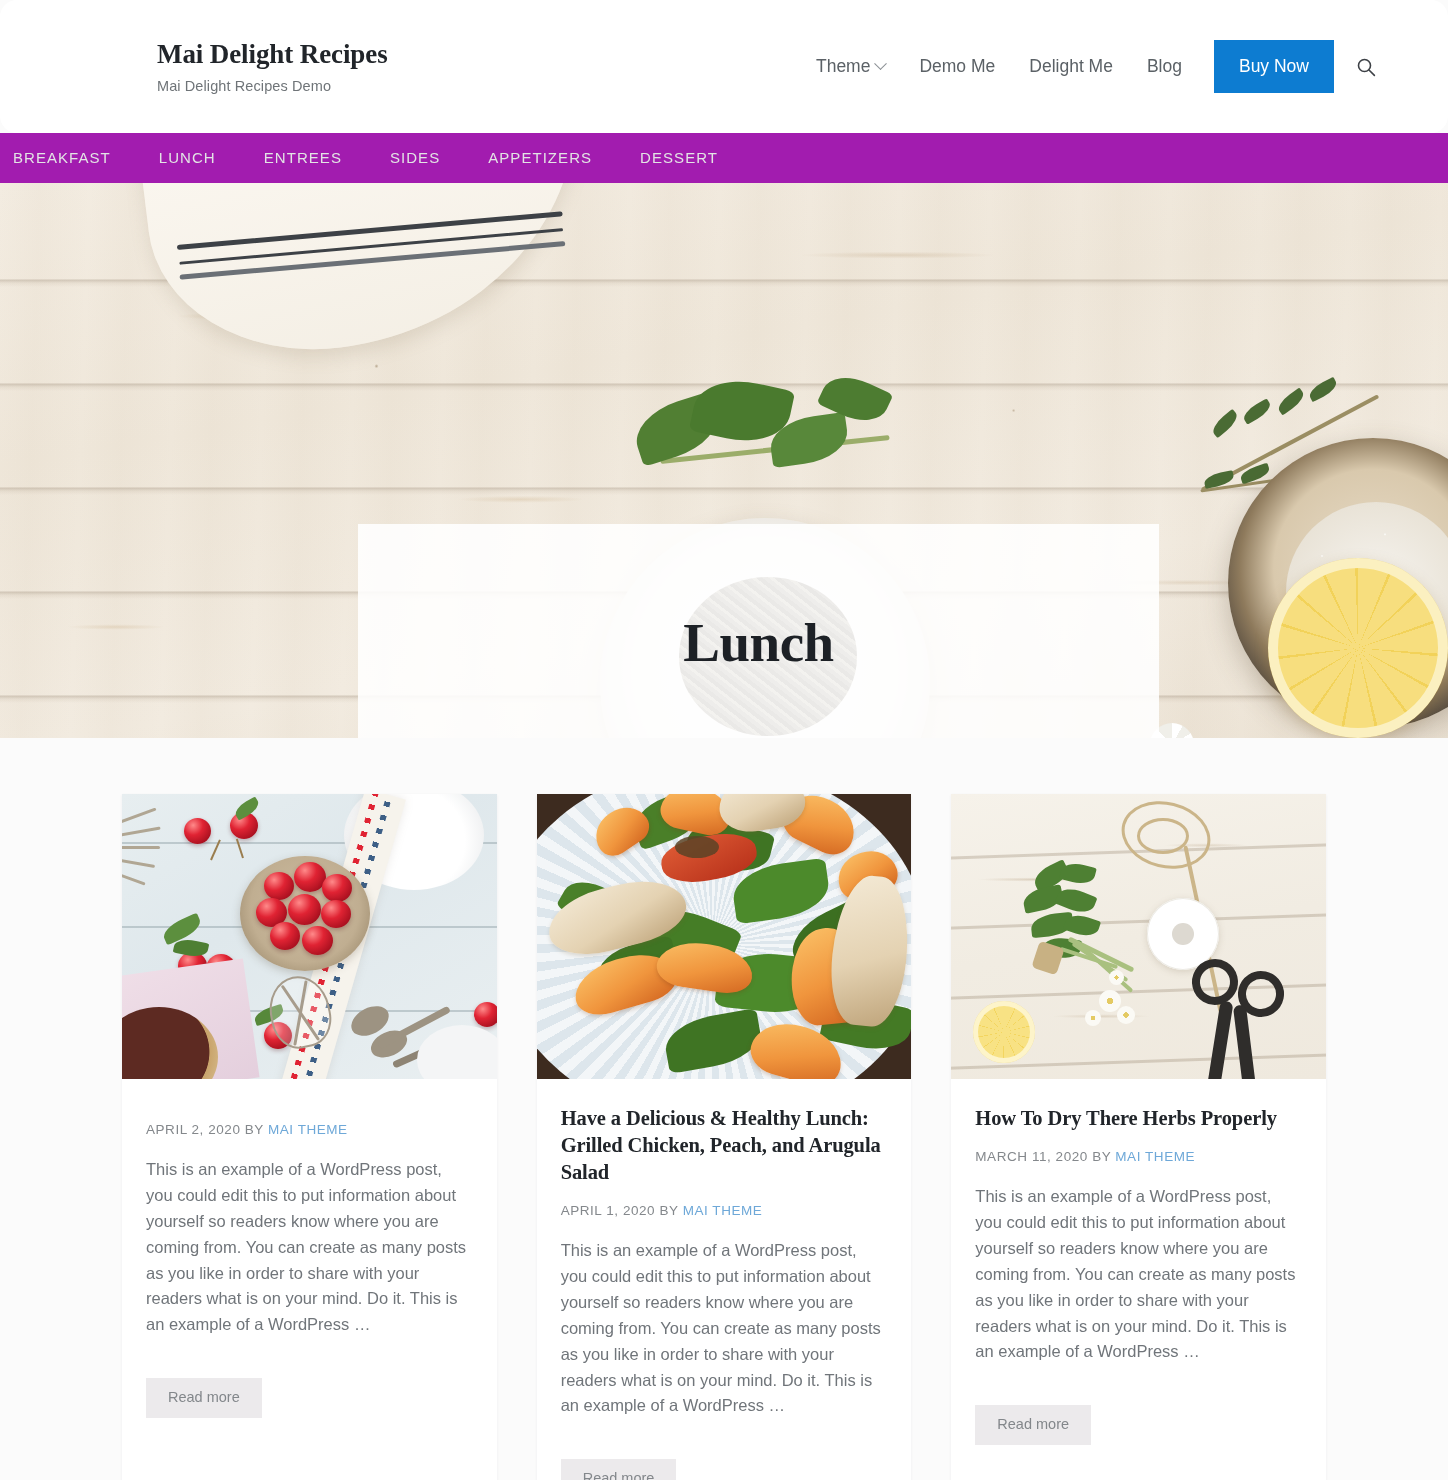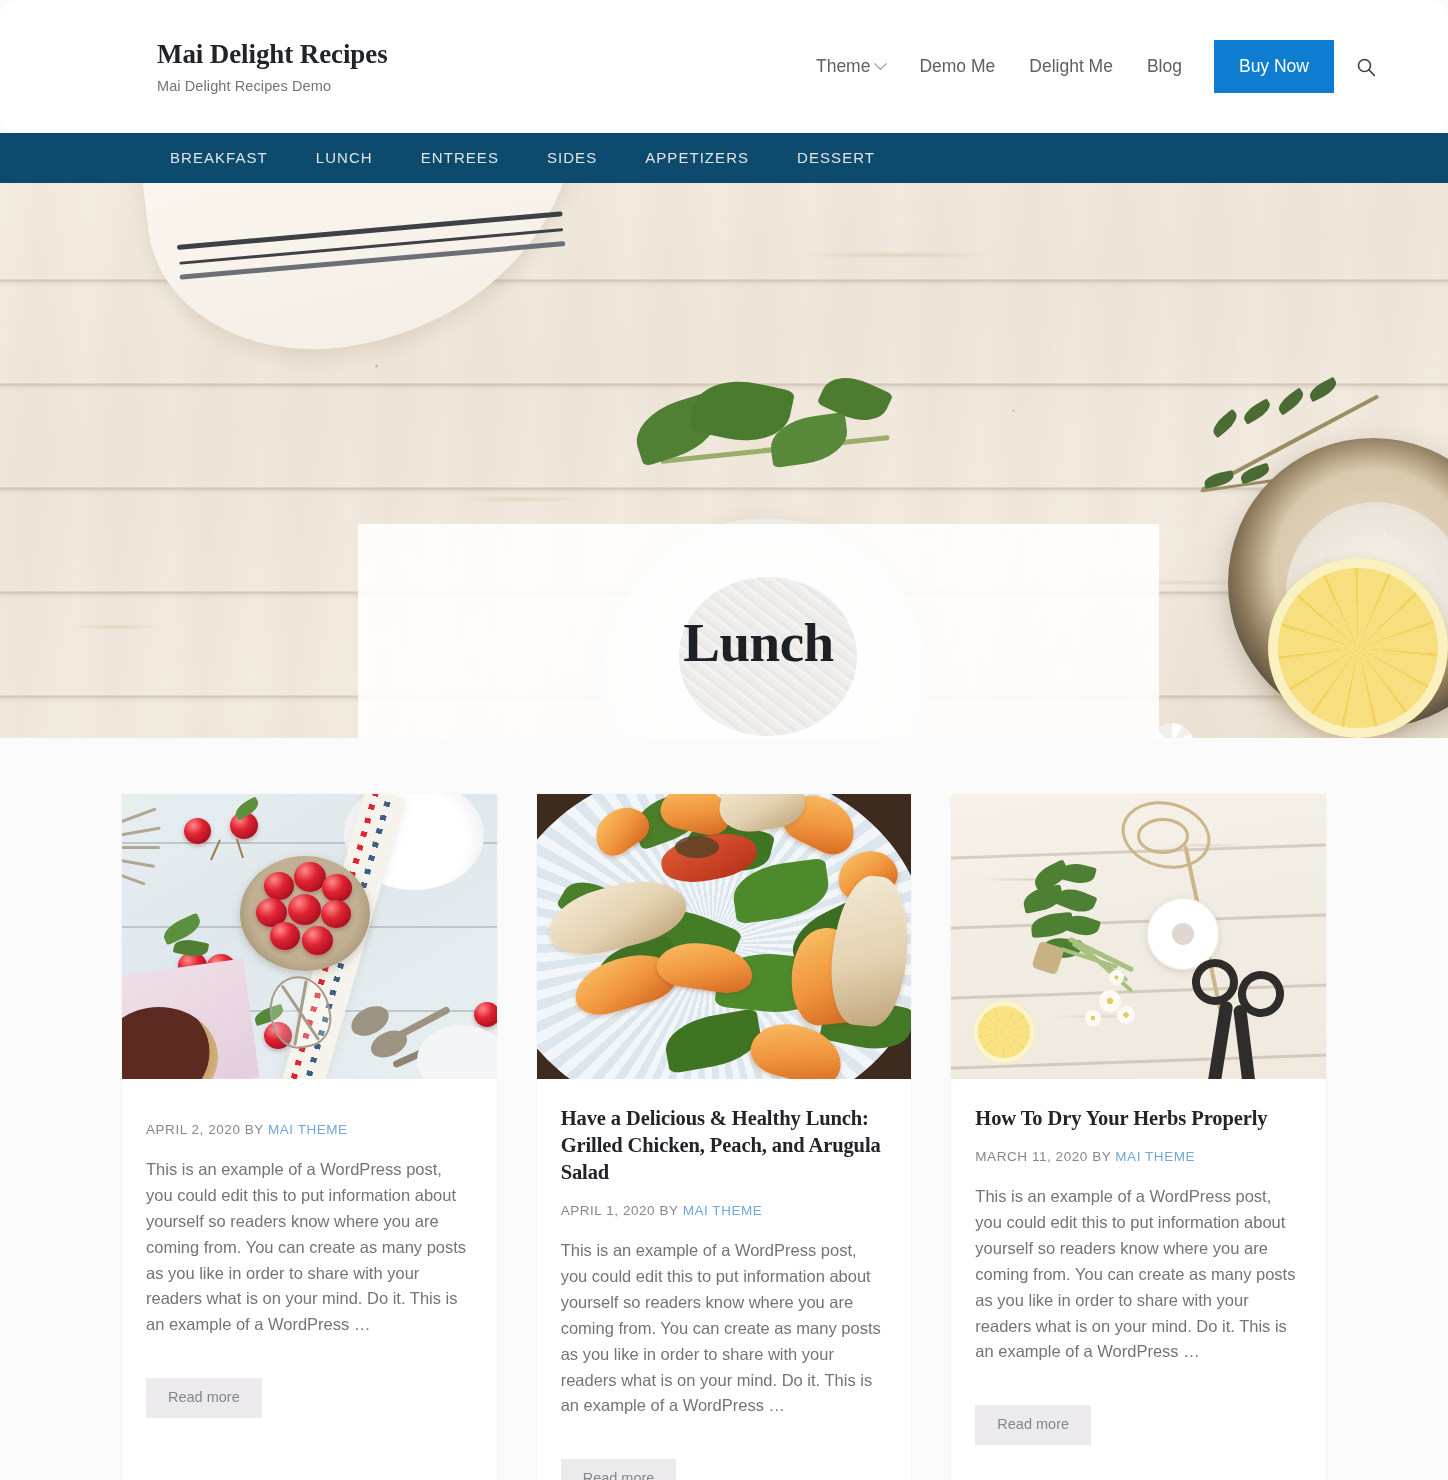--- a/index.html
+++ b/index.html
@@ -91,25 +91,24 @@
     background: none;
     border: none;
     cursor: pointer;
     padding: 0 12px 0 22px;
     display: flex;
     align-items: center;
   }
 
   
   .subnav {
-    background: #0c4a6e;
+    background: #a21caf;
     height: 50px;
     display: flex;
     align-items: center;
-    padding-left: 157px;
   }
   .subnav ul { display: flex; list-style: none; }
   .subnav a {
     color: #e3e4e5;
     font-size: 15px;
     letter-spacing: 1.05px;
     text-decoration: none;
     padding: 0 24px;
     display: inline-block;
     line-height: 1;
@@ -774,21 +773,21 @@
 
             <div class="scissors">
               <span class="ring r1"></span>
               <span class="ring r2"></span>
               <span class="blade b1"></span>
               <span class="blade b2"></span>
             </div>
           </div>
         </div>
         <div class="card-body">
-          <h2 class="card-title">How To Dry Your Herbs Properly</h2>
+          <h2 class="card-title">How To Dry There Herbs Properly</h2>
           <div class="card-meta">
             <span>MARCH 11, 2020</span>
             <span>BY</span>
             <a href="#">MAI THEME</a>
           </div>
           <p class="card-excerpt">This is an example of a WordPress post, you could edit this to put information about yourself so readers know where you are coming from. You can create as many posts as you like in order to share with your readers what is on your mind. Do it. This is an example of a WordPress …</p>
           <button class="read-more">Read more</button>
         </div>
       </article>
 

